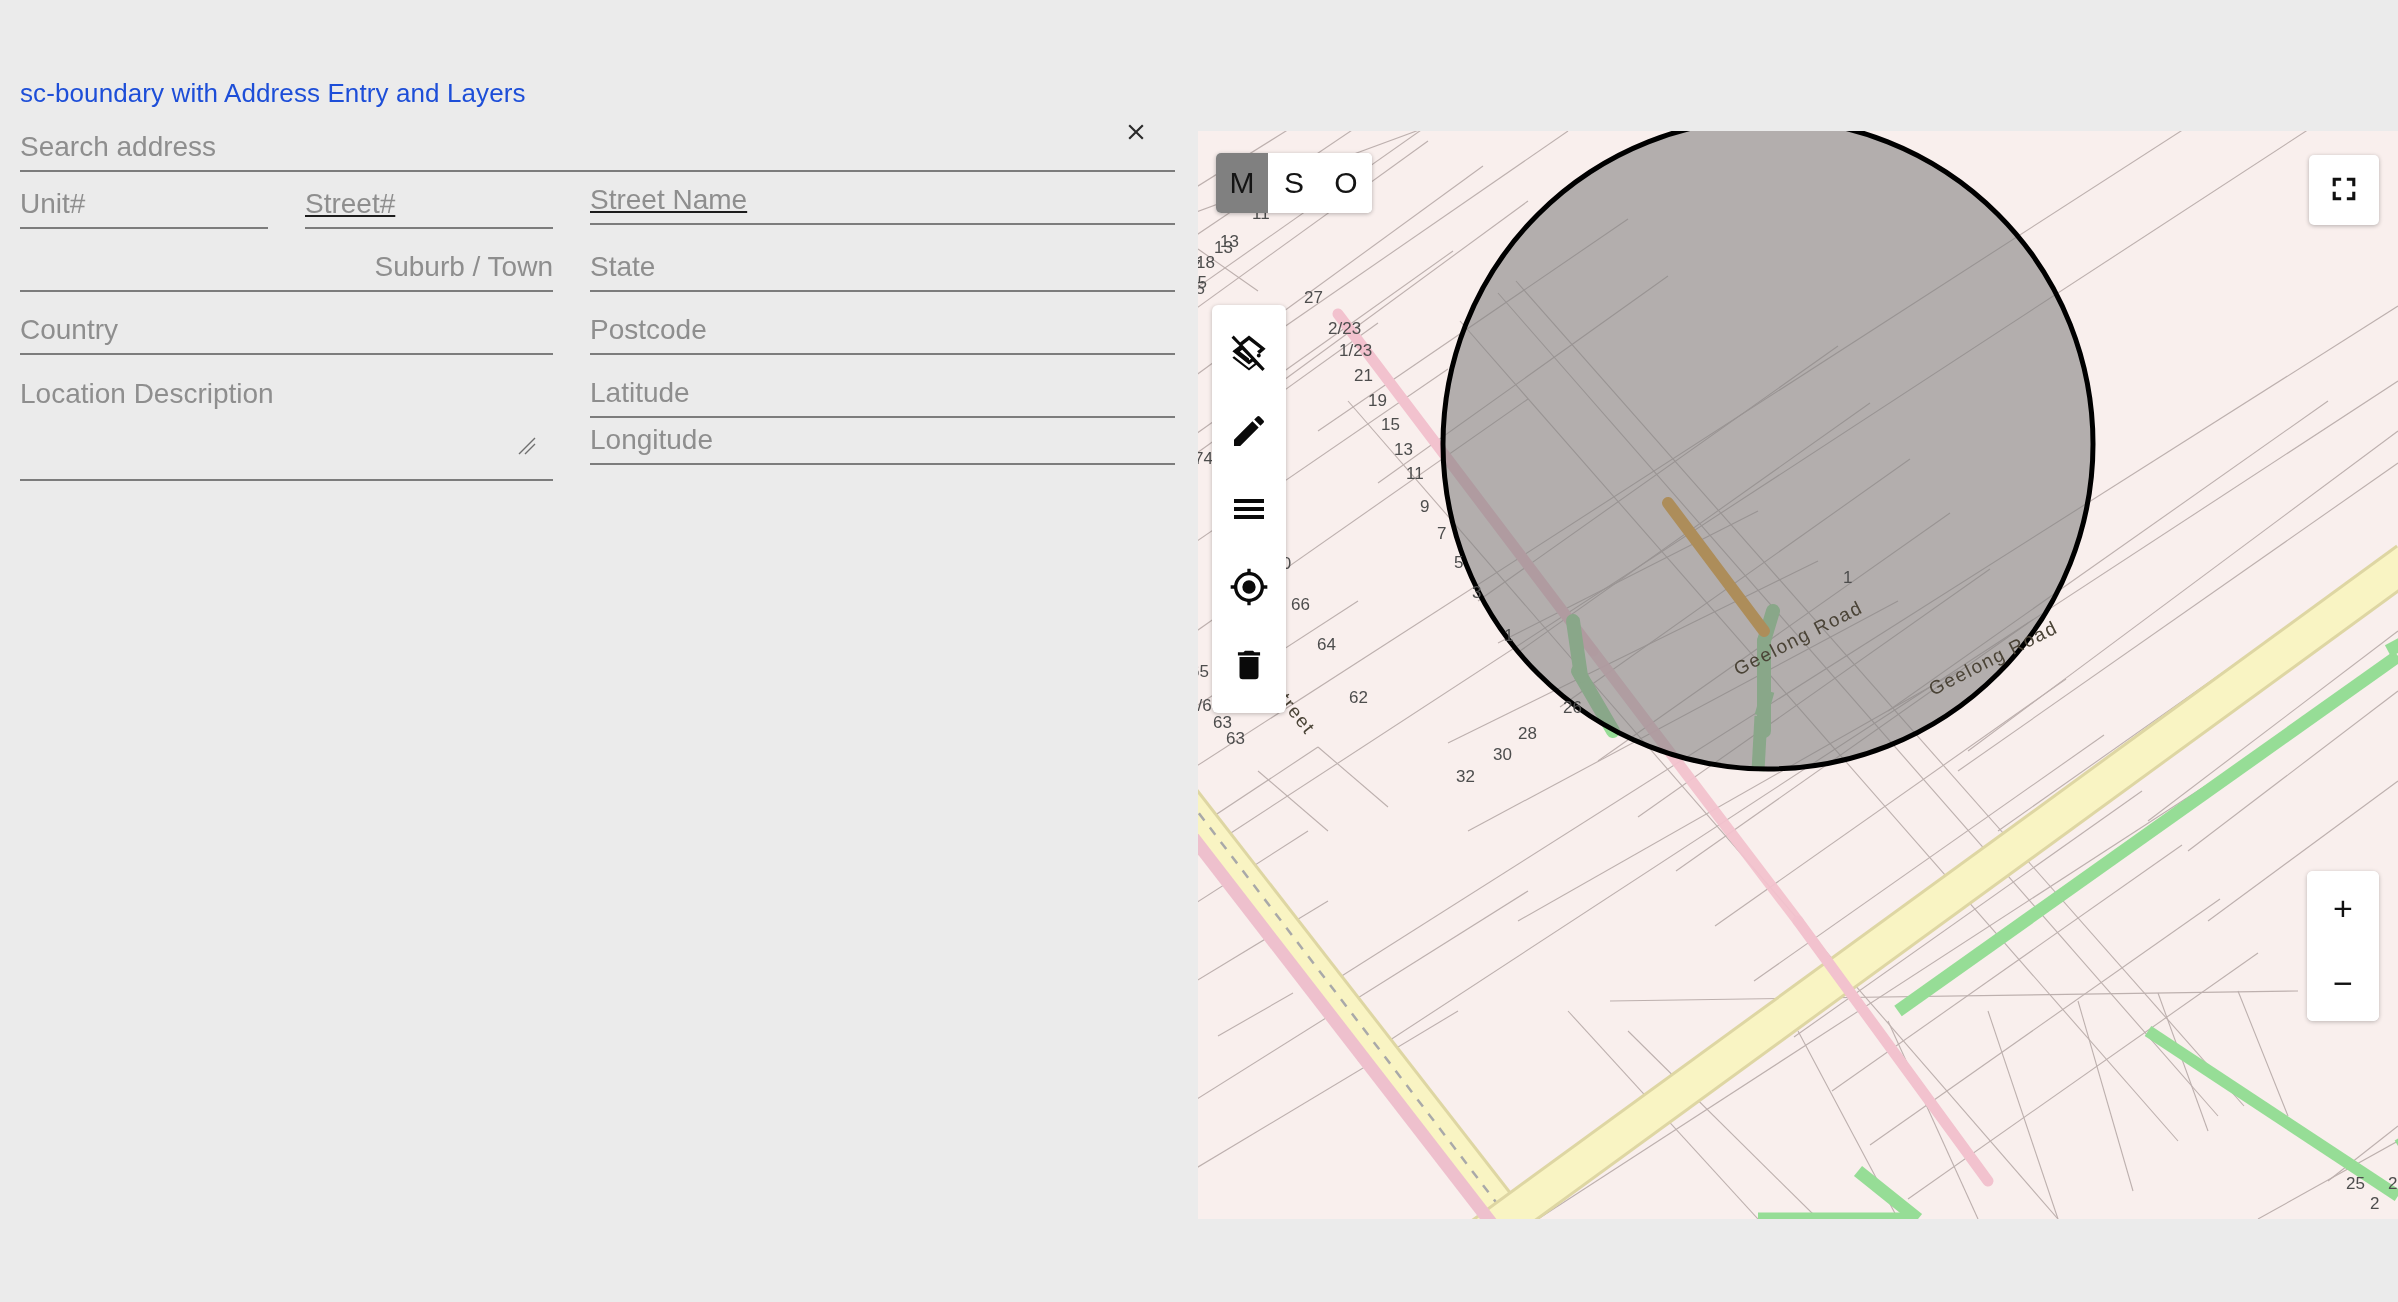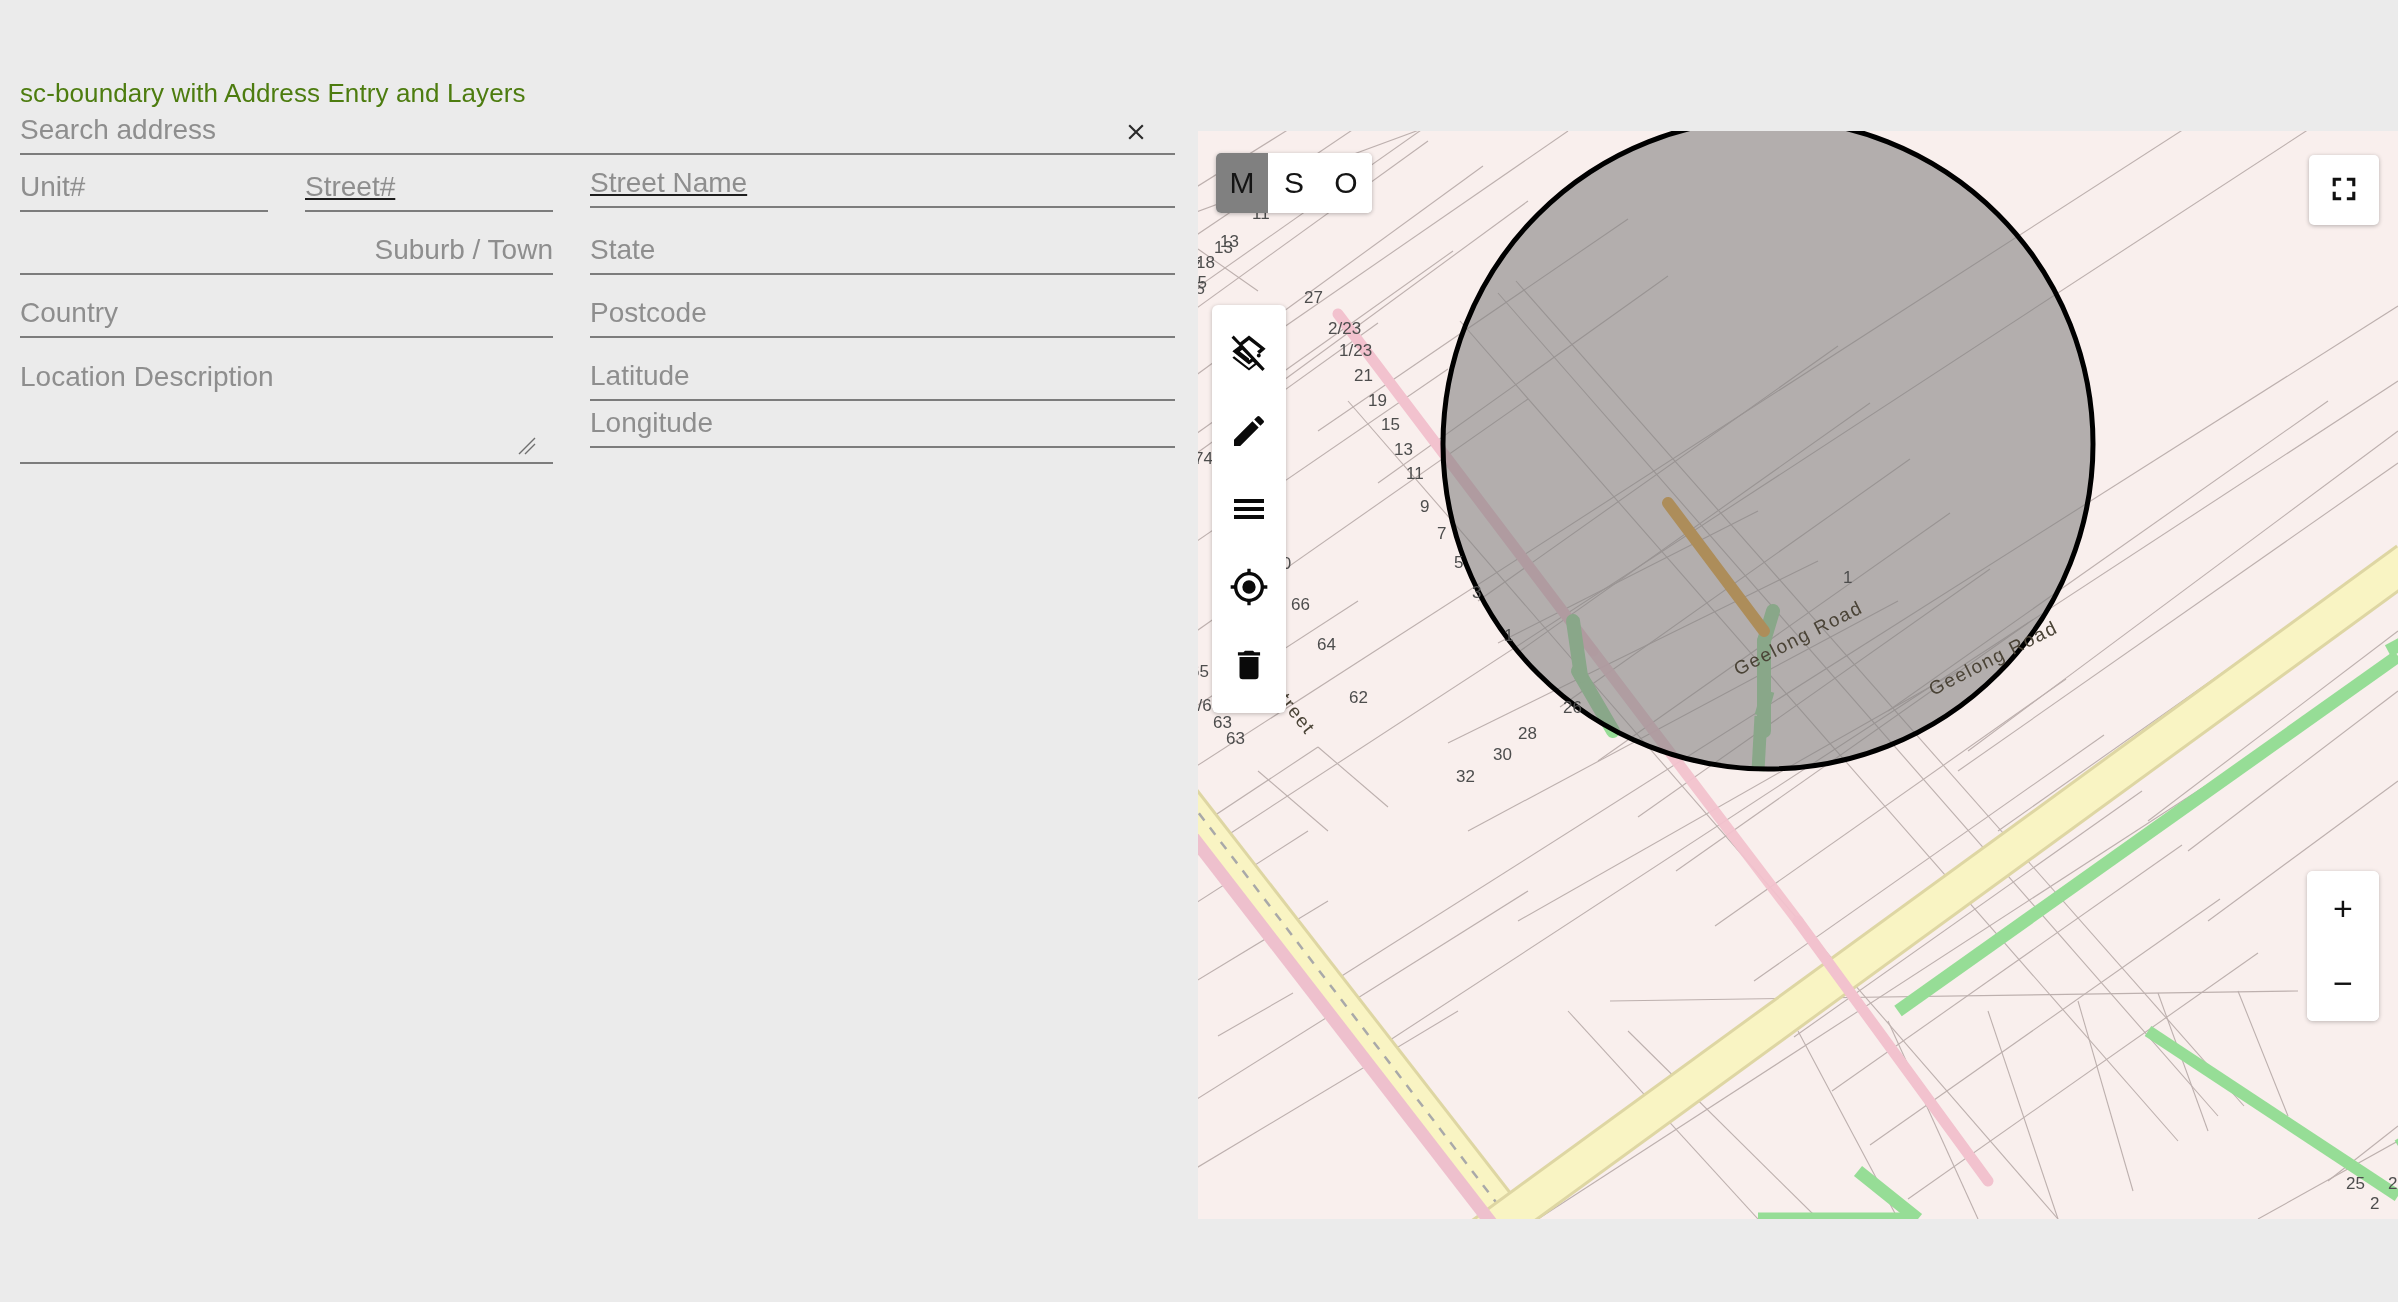--- a/index.html
+++ b/index.html
@@ -15,35 +15,36 @@
   #form-panel {
     position: absolute;
     left: 0; top: 0;
     width: 1198px; height: 1302px;
     background: #ebebeb;
   }
   #page-title {
     position: absolute;
     left: 20px; top: 78px;
     font-size: 26px;
-    color: #4d7c0f;
+    color: #1d4ed8;
     letter-spacing: 0.1px;
     white-space: nowrap;
   }
   .field {
     position: absolute;
     border: none;
     border-bottom: 2px solid #7c7c7c;
     background: transparent;
     outline: none;
     font-family: "Liberation Sans", sans-serif;
     font-size: 28px;
     color: #1d1d1d;
     padding: 0 0 6px 0;
     height: 42px;
+    margin-top: 17px;
   }
   .field::placeholder { color: #8e8e8e; opacity: 1; }
   #search-wrap { position: absolute; left: 20px; top: 113px; width: 1155px; height: 46px; }
   #search-input {
     position: absolute; left: 0; top: 0;
     width: 1155px;
   }
   #search-clear {
     position: absolute;
     left: 1096px; top: -1px;

